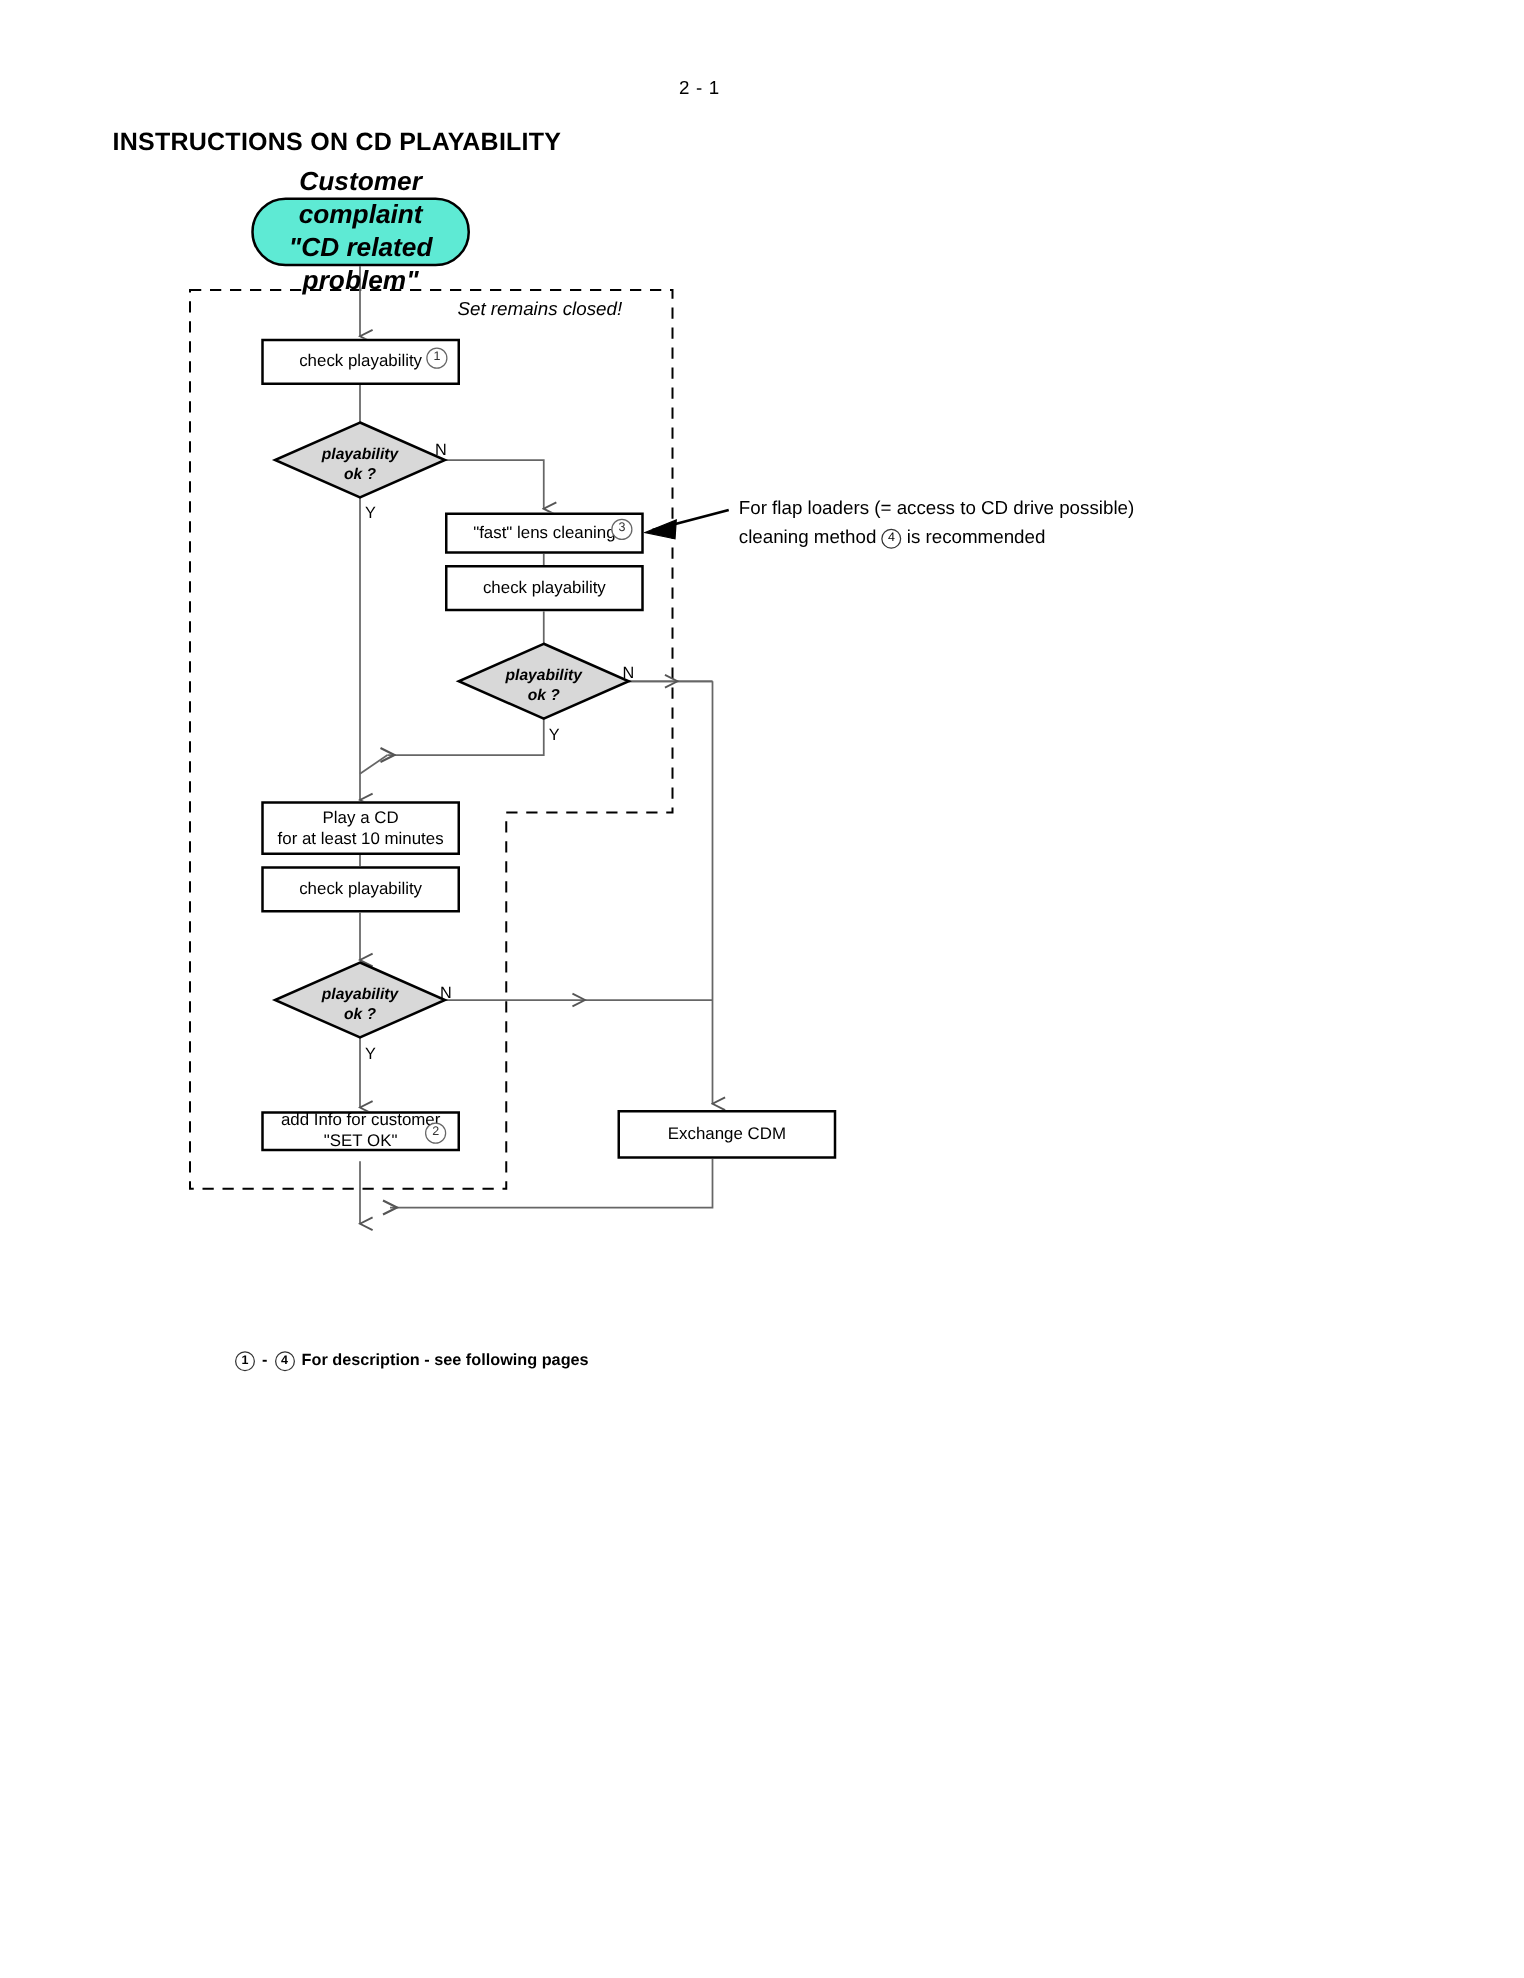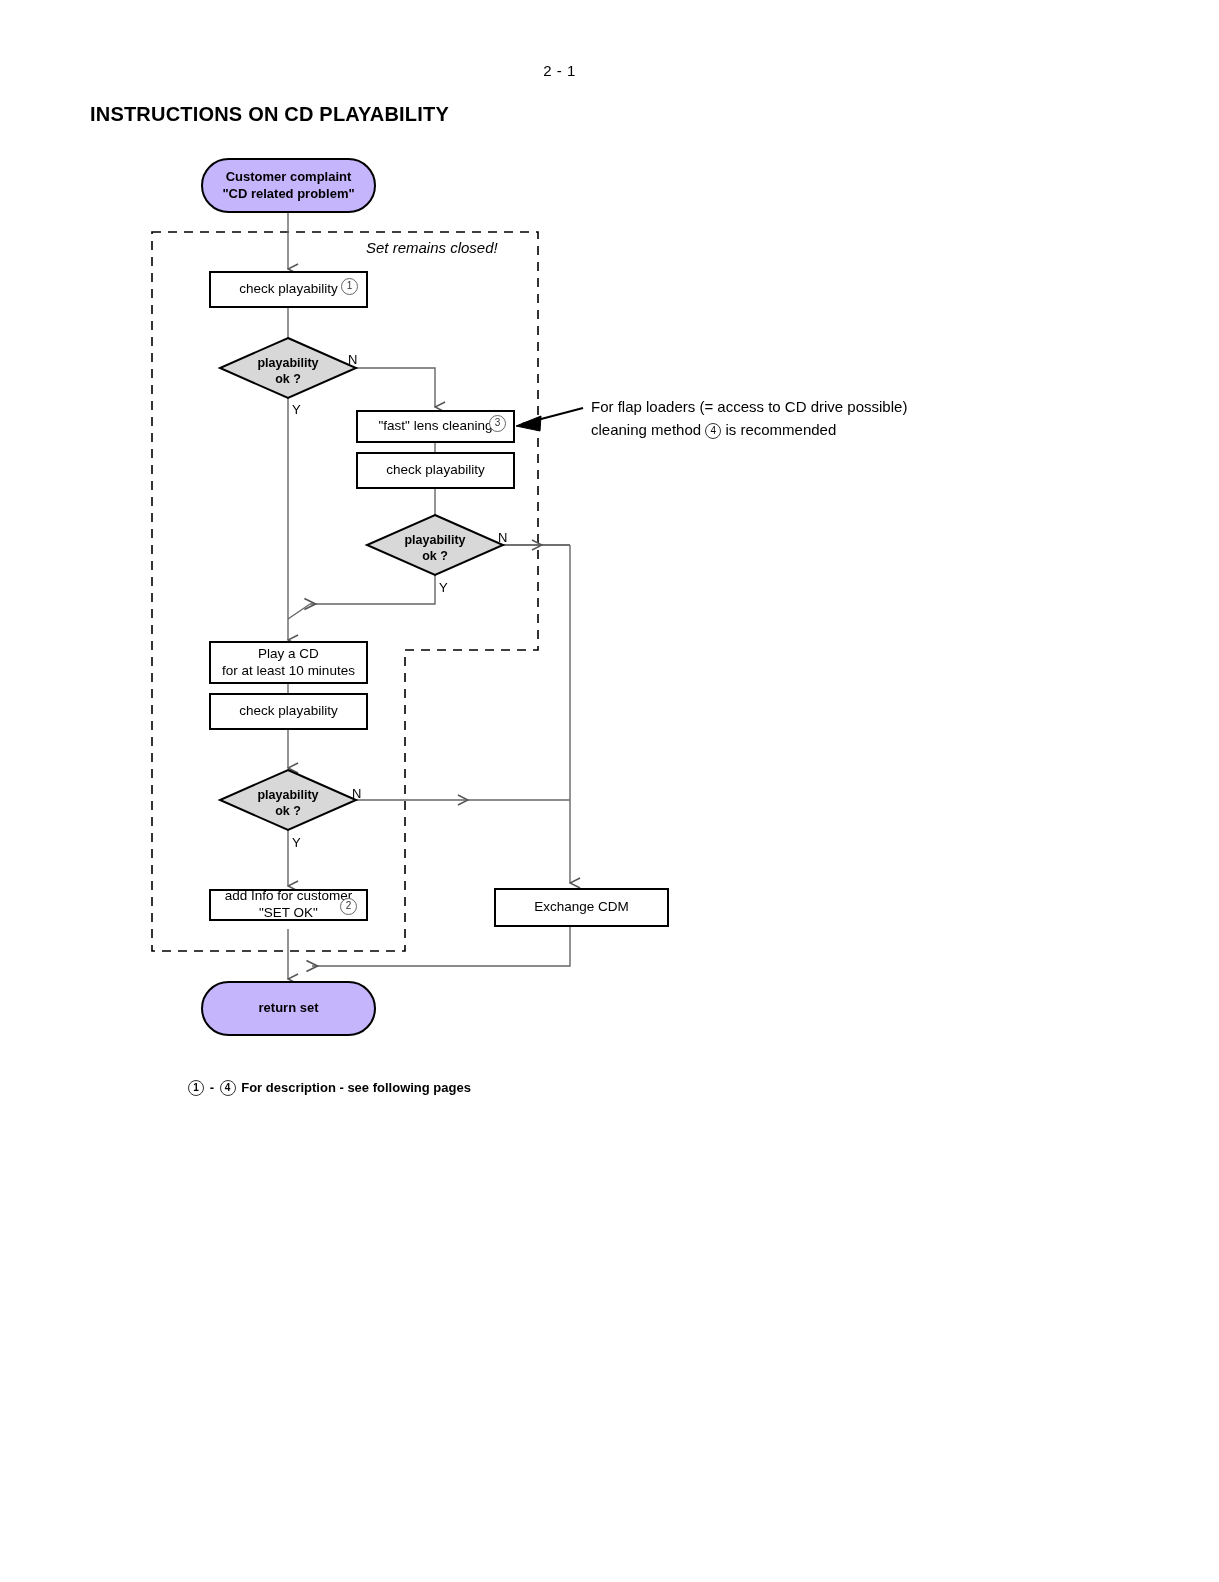--- a/index.html
+++ b/index.html
@@ -54,43 +54,45 @@
     text-align: center;
     line-height: 1.25;
   }
   .proc {
     border: 2.2px solid #000;
     background: #ffffff;
     font-size: 13.5px;
   }
   .term {
     border: 2.2px solid #000;
-    background: #c4b5fd;
+    background: #5eead4;
     border-radius: 40px;
-    font-size: 13px;
-    font-weight: bold;
+    font-size: 21px;
+    font-weight: bold;
+    font-style: italic;
   }
   .note-badge {
     position: absolute;
     width: 15px;
     height: 15px;
     border: 1px solid #666;
     border-radius: 50%;
     font-size: 10px;
     font-style: normal;
     font-weight: normal;
     line-height: 14px;
     text-align: center;
     color: #333;
     background: #fff;
   }
   .diamond-label {
     position: absolute;
     font-size: 12.5px;
     font-weight: bold;
+    font-style: italic;
     text-align: center;
     line-height: 1.25;
     white-space: nowrap;
   }
   .branch-letter {
     position: absolute;
     font-size: 13px;
   }
   #dashed-title {
     font-size: 15px;
@@ -257,23 +259,20 @@
       <div>add Info for customer</div>
       <div>"SET OK"</div>
     </div>
     <span class="note-badge" style="right:9px; bottom:4px;">2</span>
   </div>
 
   <div class="abs node proc" style="left:494px; top:888px; width:175px; height:39px;">
     <span>Exchange CDM</span>
   </div>
 
-  <div class="abs node term" style="left:201px; top:981px; width:175px; height:55px;">
-    <span>return set</span>
-  </div>
 
   <div class="abs" id="footnote">
     <span class="inline-badge">1</span>
     <span>-</span>
     <span class="inline-badge">4</span>
     <span>For description - see following pages</span>
   </div>
 
 </div>
 

